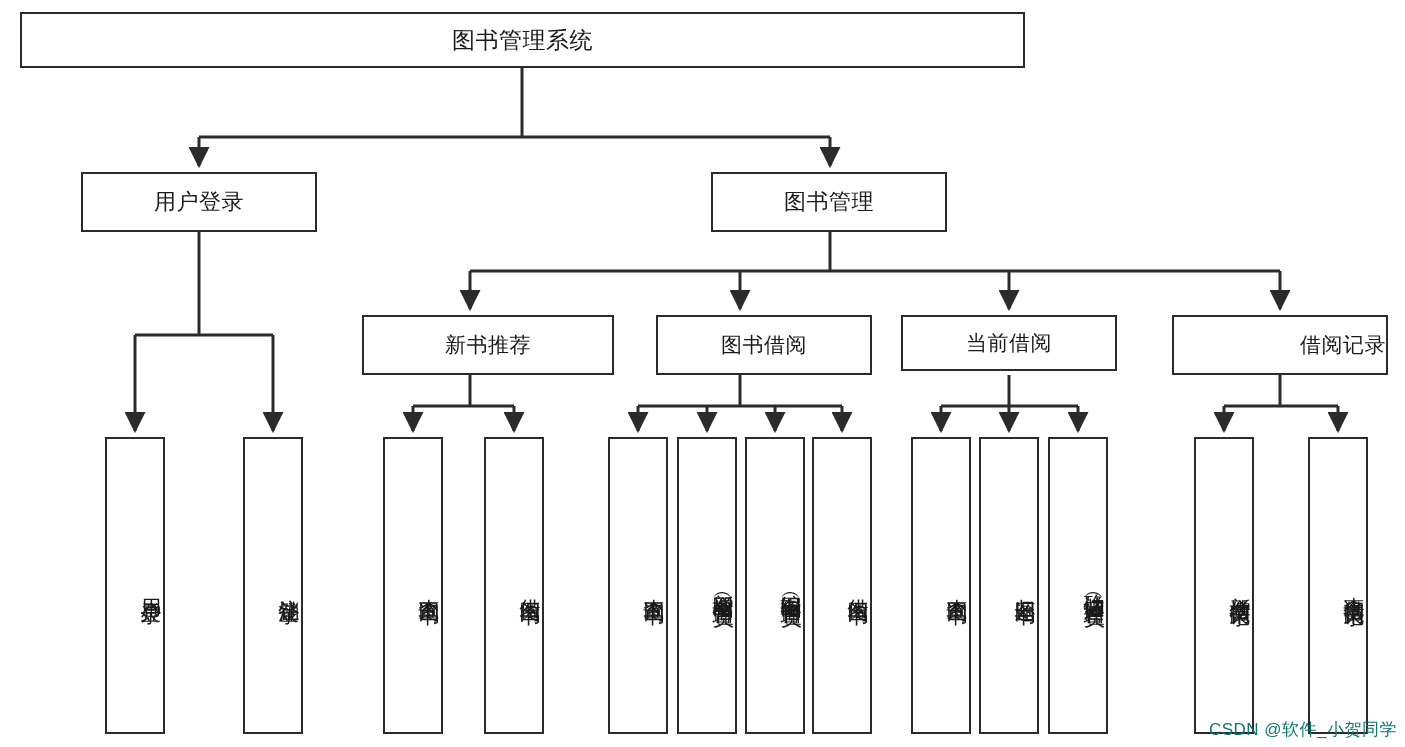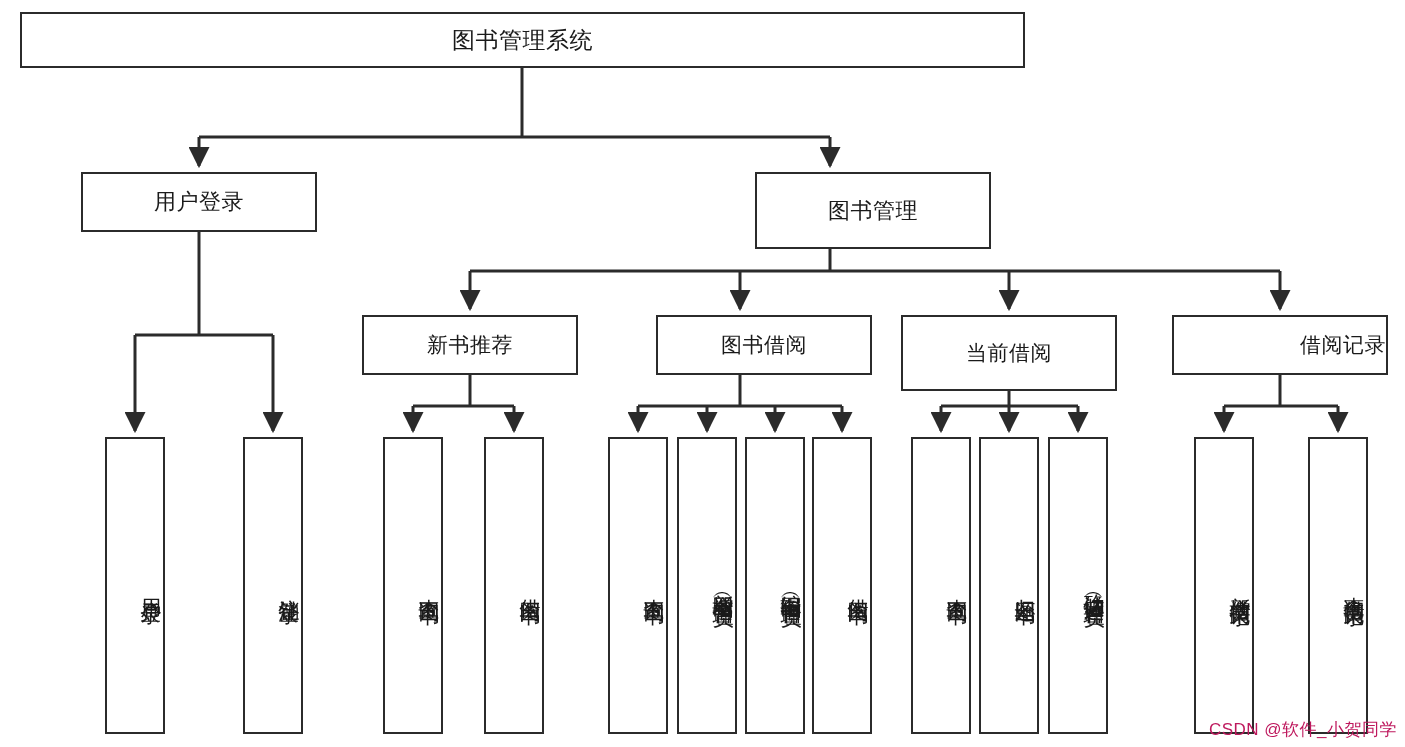--- a/index.html
+++ b/index.html
@@ -61,21 +61,21 @@
     height: 100%;
     display: flex;
     align-items: center;
     justify-content: center;
   }
   .watermark {
     position: absolute;
     right: 8px;
     bottom: 6px;
     font-size: 17px;
-    color: #be185d;
+    color: #0f766e;
     letter-spacing: 0.5px;
     z-index: 5;
     white-space: nowrap;
   }
 </style>
 </head>
 <body>
 
 <div id="canvas">
 
@@ -129,31 +129,31 @@
     </g>
   </svg>
 
   <div class="node root" style="left:20px; top:12px; width:1005px; height:56px;">
     <span class="node-label">图书管理系统</span>
   </div>
 
   <div class="node lvl2" style="left:81px; top:172px; width:236px; height:60px;">
     <span class="node-label">用户登录</span>
   </div>
-  <div class="node lvl2" style="left:711px; top:172px; width:236px; height:77px;margin-left:44px;">
+  <div class="node lvl2" style="left:711px; top:172px; width:236px; height:60px;">
     <span class="node-label">图书管理</span>
   </div>
 
-  <div class="node lvl3" style="left:362px; top:315px; width:216px; height:60px;">
+  <div class="node lvl3" style="left:362px; top:315px; width:252px; height:60px;">
     <span class="node-label">新书推荐</span>
   </div>
   <div class="node lvl3" style="left:632px; top:315px; width:216px; height:60px;margin-left:24px;">
     <span class="node-label">图书借阅</span>
   </div>
-  <div class="node lvl3" style="left:901px; top:315px; width:216px; height:76px;">
+  <div class="node lvl3" style="left:901px; top:315px; width:216px; height:56px;">
     <span class="node-label">当前借阅</span>
   </div>
   <div class="node lvl3" style="left:1172px; top:315px; width:216px; height:60px;justify-content:flex-end;">
     <span class="node-label">借阅记录</span>
   </div>
 
   <div class="node leaf" style="left:105px; top:437px; width:60px; height:297px;">
     <div class="leaf-inner">
       <span class="node-label">用户登录</span>
     </div>

